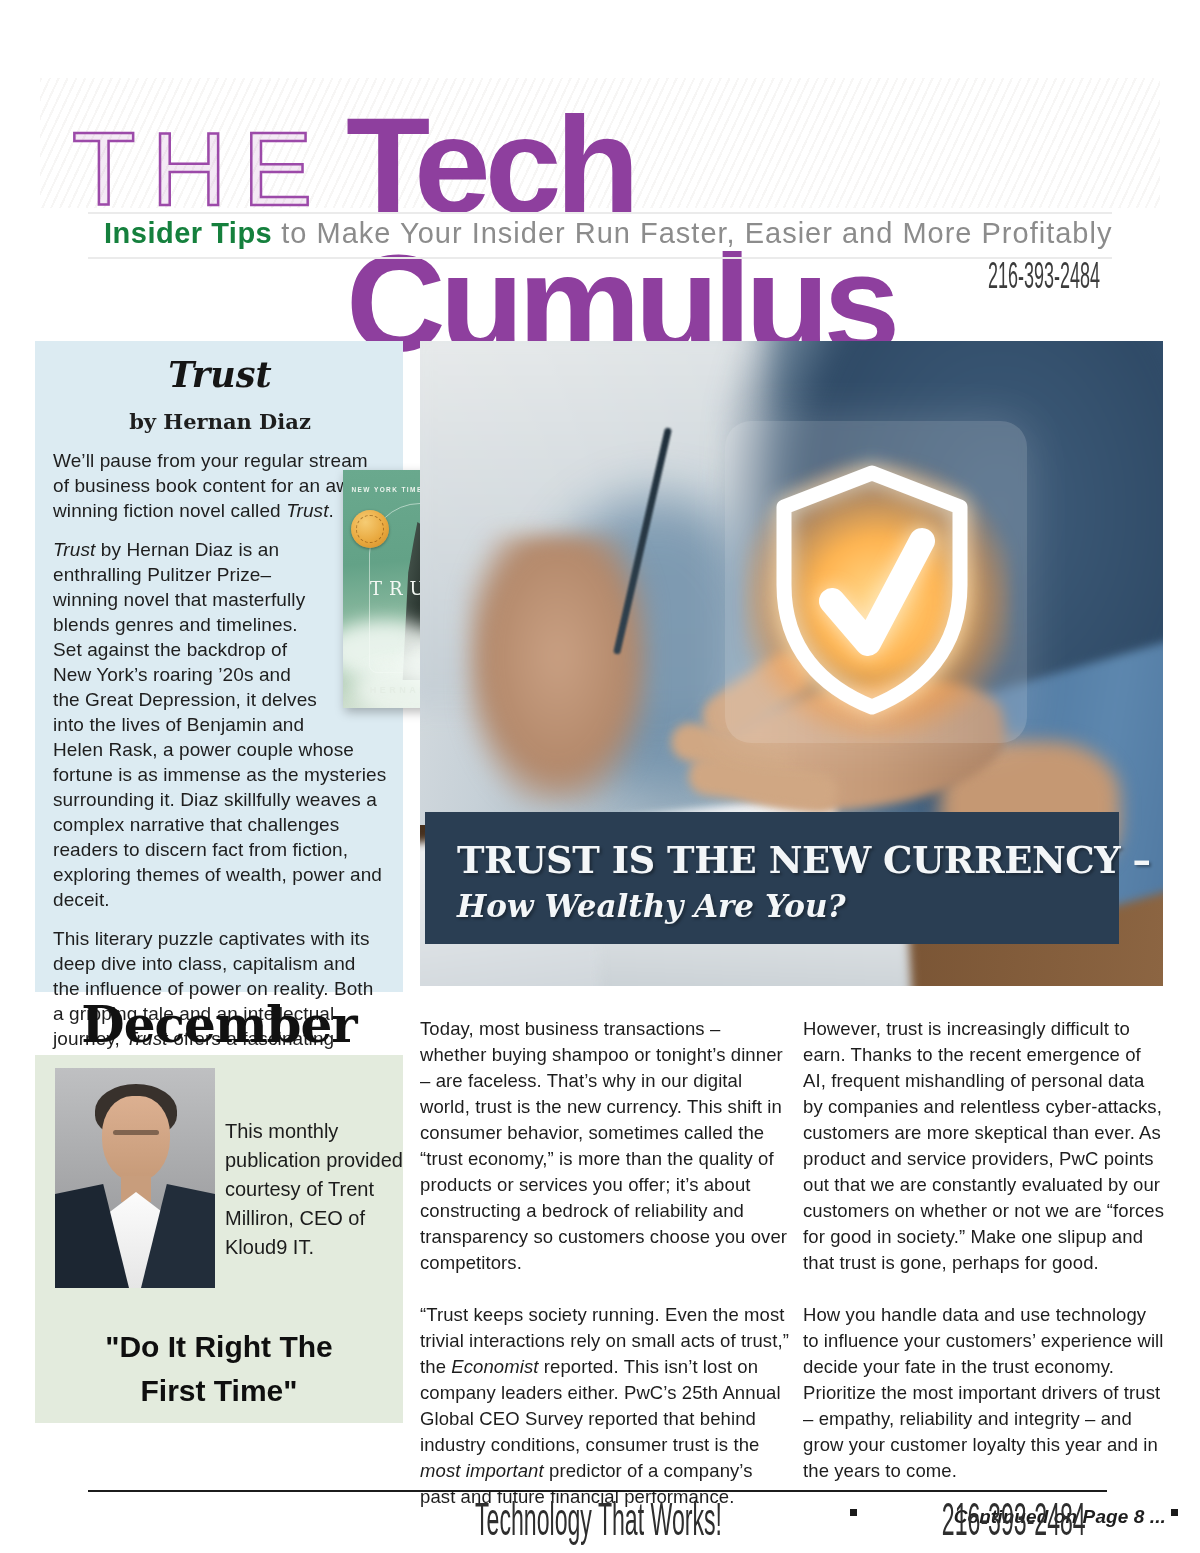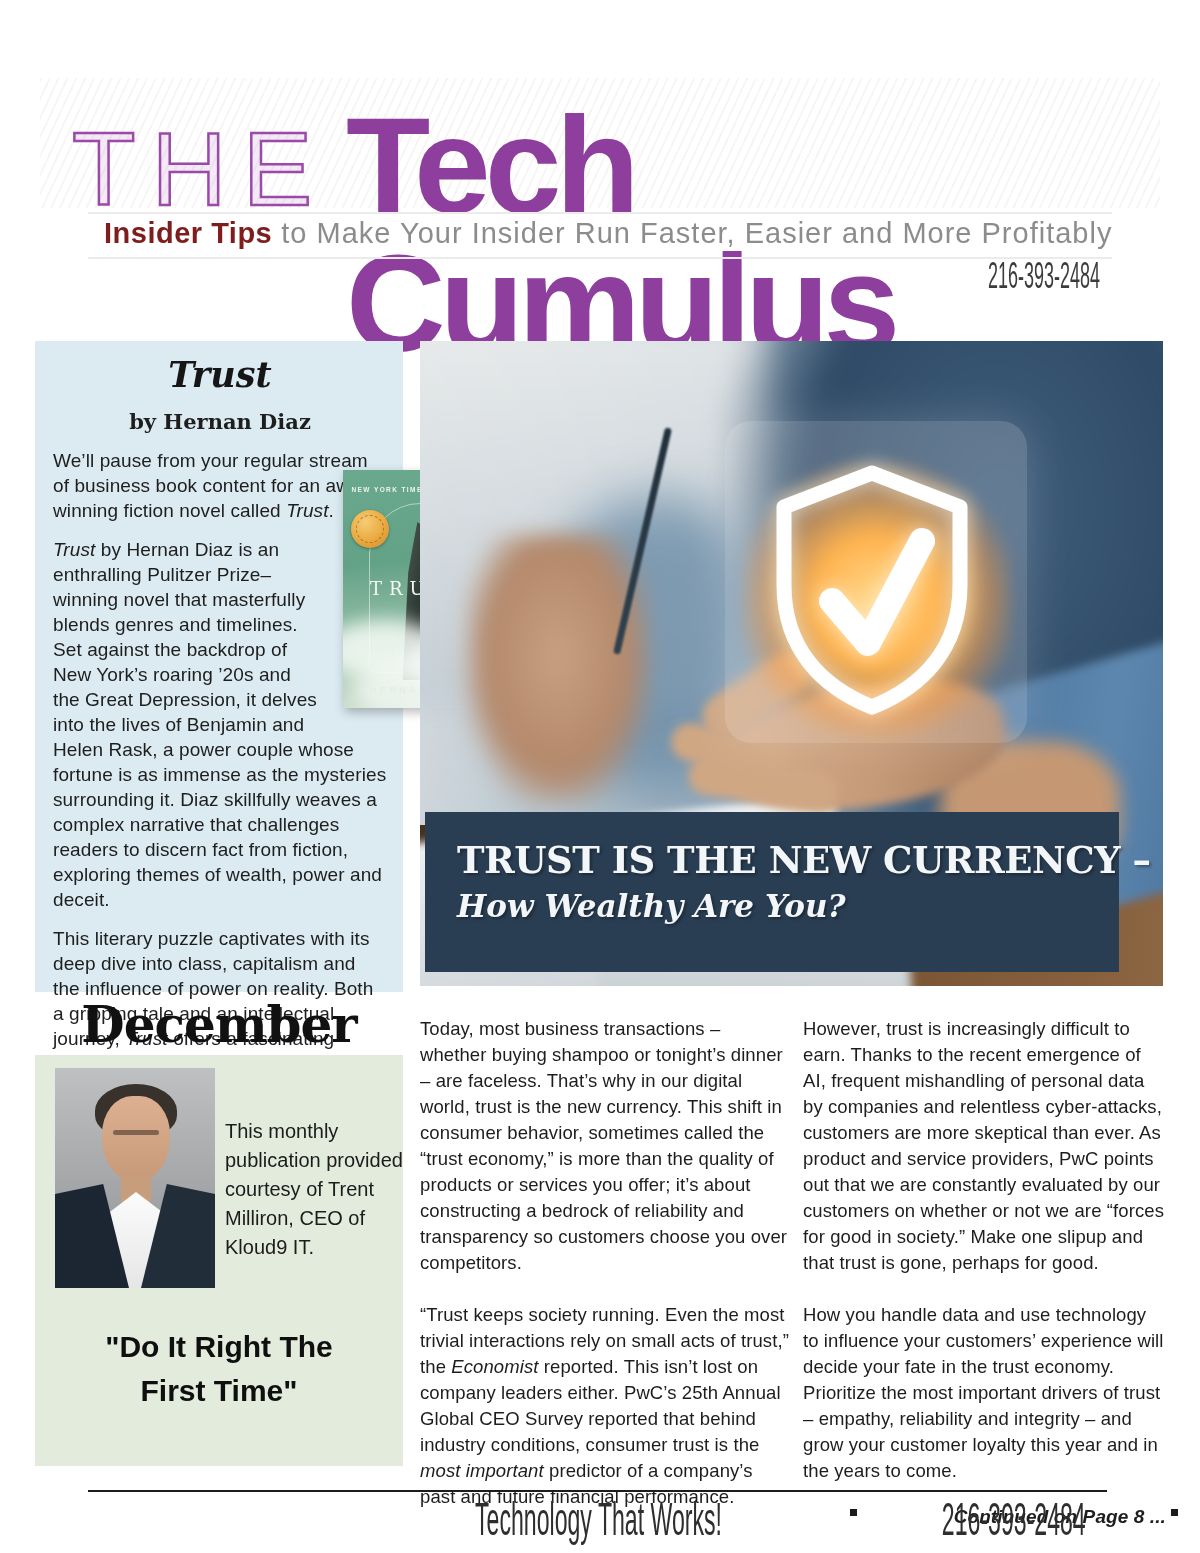--- a/index.html
+++ b/index.html
@@ -10,21 +10,21 @@
   .hatch { position:absolute; left:40px; top:78px; width:1120px; height:130px;
     background:repeating-linear-gradient(115deg, rgba(175,165,155,0.10) 0 2px, transparent 2px 8px); }
   .masthead { position:absolute; left:72px; top:88px; width:1070px; display:flex; align-items:baseline; }
   .masthead-the { font-size:104px; letter-spacing:16px; font-weight:400; color:rgba(161,79,174,0.12);
     -webkit-text-stroke:2.5px #9c4aa9; line-height:1; }
   .masthead-title { font-size:138px; font-weight:bold; color:#8e3f9e; letter-spacing:-6px; line-height:1;
     margin-left:18px; position:relative; top:8px; }
   .rule { position:absolute; left:88px; width:1024px; height:2px; background:#ebebeb; }
   .rule1 { top:212px; } .rule2 { top:257px; }
   .tagline { position:absolute; left:104px; top:217px; font-size:29px; color:#8c8c8c; letter-spacing:1px; white-space:nowrap; }
-  .tagline b { color:#7f1d1d; letter-spacing:0.5px; }
+  .tagline b { color:#15803d; letter-spacing:0.5px; }
   .tall { display:inline-block; font-weight:400; color:#3c3c3c; transform:scaleX(0.58) scaleY(1.22); }
   .phone-top { position:absolute; right:100px; top:258px; font-size:31px; }
   .phone-top .tall { transform-origin:100% 50%; }
 
   
   .book-box { position:absolute; left:35px; top:341px; width:368px; height:651px; background:#dcebf2;
     padding:13px 16px 0 18px; color:#1e1e1e; }
   .book-title { font-family:"DejaVu Serif", serif; font-style:italic; font-weight:bold; font-size:35px;
     text-align:center; color:#161616; }
   .book-byline { font-family:"DejaVu Serif", serif; font-weight:bold; font-size:21px; text-align:center; margin-top:14px; }
@@ -89,31 +89,31 @@
     border-radius:50% 44% 46% 54%; transform:rotate(-9deg); filter:blur(5px); }
   .hero-thumb { position:absolute; left:276px; top:332px; width:120px; height:46px;
     background:#cfa683; border-radius:24px; transform:rotate(-34deg); filter:blur(5px); }
   .hero-finger { position:absolute; background:#d0a783; border-radius:22px; filter:blur(5px); }
   .hf1 { left:250px; top:392px; width:120px; height:38px; transform:rotate(14deg); }
   .hf2 { left:268px; top:424px; width:150px; height:38px; transform:rotate(8deg); }
   .hero-wrist { position:absolute; left:520px; top:400px; width:180px; height:140px;
     background:#c59873; border-radius:40%; filter:blur(9px); }
 
   
-  .banner { position:absolute; left:425px; top:812px; width:694px; height:160px; background:#2a3e53;
+  .banner { position:absolute; left:425px; top:812px; width:694px; height:132px; background:#2a3e53;
     color:#f3f6f8; padding:26px 0 0 32px; }
   .banner-title { font-family:"DejaVu Serif", serif; font-weight:bold; font-size:37px; letter-spacing:-0.5px;
     text-shadow:2px 2px 3px rgba(0,0,0,0.35); white-space:nowrap; }
   .banner-sub { font-family:"DejaVu Serif", serif; font-weight:bold; font-style:italic; font-size:31px;
     margin-top:6px; text-shadow:2px 2px 3px rgba(0,0,0,0.35); }
 
   
   .month { position:absolute; left:35px; top:995px; width:368px; text-align:center;
     font-family:"DejaVu Serif", serif; font-weight:bold; font-size:50px; letter-spacing:-1px; color:#111; }
-  .pub-box { position:absolute; left:35px; top:1055px; width:368px; height:411px; background:#e3ebdd; }
+  .pub-box { position:absolute; left:35px; top:1055px; width:368px; height:368px; background:#e3ebdd; }
   .portrait { position:absolute; left:20px; top:13px; width:160px; height:220px; overflow:hidden;
     background:linear-gradient(180deg,#bfc0c2 0%,#a9aaac 45%,#8f9093 100%); }
   .p-hair { position:absolute; left:40px; top:16px; width:82px; height:54px; background:#38312c; border-radius:50% 50% 42% 42%; }
   .p-face { position:absolute; left:47px; top:28px; width:68px; height:86px;
     background:linear-gradient(#dcb091,#c69a78); border-radius:46% 46% 52% 52%; }
   .p-brow { position:absolute; left:58px; top:62px; width:46px; height:5px; background:rgba(60,45,35,0.55); border-radius:3px; }
   .p-neck { position:absolute; left:66px; top:108px; width:30px; height:26px; background:#c89d7c; }
   .p-shirt { position:absolute; left:38px; top:124px; width:86px; height:96px;
     background:linear-gradient(#fcfcfc,#e6e6e6); clip-path:polygon(50% 0,100% 34%,100% 100%,0 100%,0 34%); }
   .p-suit-l { position:absolute; left:-12px; top:116px; width:86px; height:104px; background:#1c2632;

